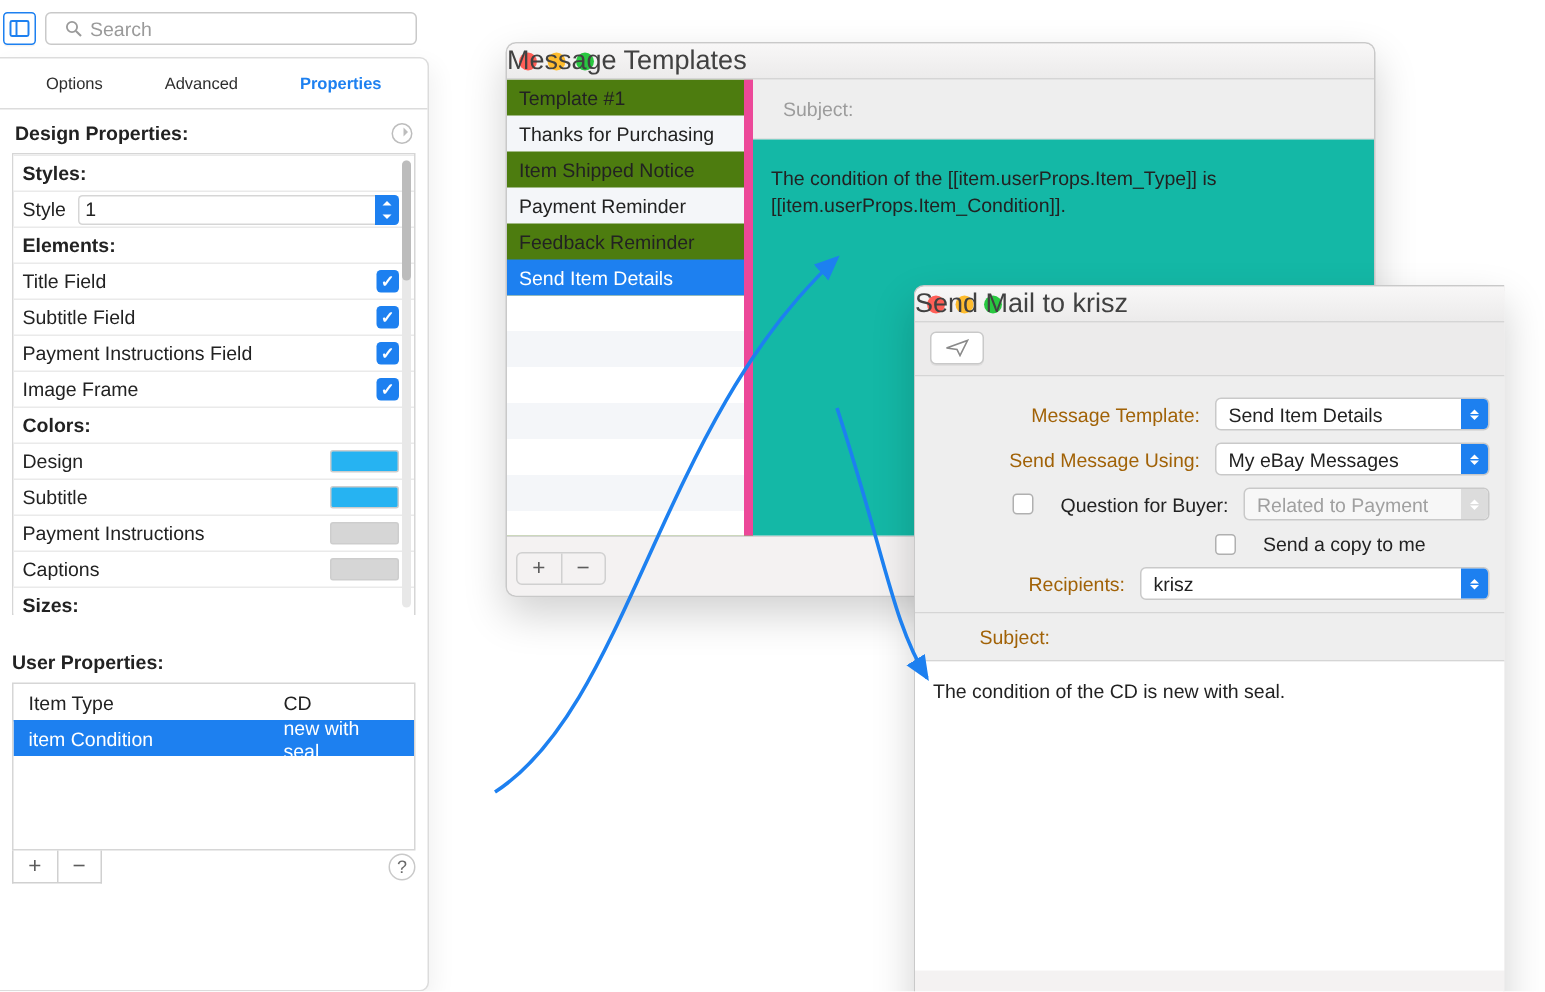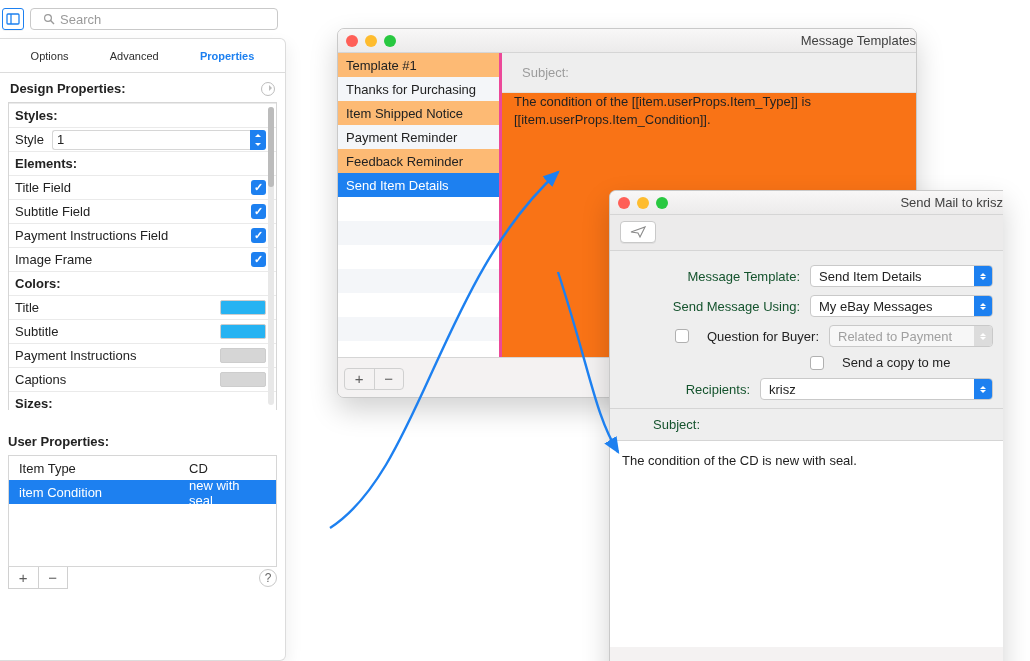--- a/index.html
+++ b/index.html
@@ -52,42 +52,42 @@
   .helpbtn{margin-left:auto;width:18px;height:18px;border-radius:50%;border:1px solid #c9c9c9;display:flex;align-items:center;justify-content:center;color:#696969;font-size:12px;align-self:center}
 
   
   .mac{position:absolute;background:#f4f2f2;border:1px solid #c9c9c9;border-radius:7px;box-shadow:0 12px 28px rgba(0,0,0,0.18);overflow:hidden}
   .titlebar{height:24px;display:flex;align-items:center;padding:0 8px;background:linear-gradient(#f8f7f7,#ecebeb);border-bottom:1px solid #d5d5d5;position:relative}
   .dots{display:flex;gap:7px}
   .dot{width:12px;height:12px;border-radius:50%}
   .dot.r{background:#ff5f57}
   .dot.y{background:#febc2e}
   .dot.g{background:#28c840}
-  .wtitle{position:absolute;left:0;right:0;text-align:right;font-size:13px;color:#414141;pointer-events:none}
+  .wtitle{position:absolute;left:0;right:0;text-align:left;font-size:18px;color:#414141;pointer-events:none}
 
   
   .win-tpl{left:337px;top:28px;width:580px;height:370px}
   .tpl-body{display:flex;height:304px}
-  .tpl-list{width:164px;border-right:3px solid #ec4899;background:#fdba74;display:flex;flex-direction:column}
+  .tpl-list{width:164px;border-right:6px solid #ec4899;background:#4d7c0f;display:flex;flex-direction:column}
   .tpl-list .row{padding-left:8px;border:none}
   .tpl-list .row:nth-child(even){background:#f4f6f9}
   .tpl-list .row.sel{background:#1d80f0;color:#fff}
   .tpl-list .pad{flex:1;background:repeating-linear-gradient(#fff 0 24px,#f4f6f9 24px 48px)}
   .tpl-right{flex:1;display:flex;flex-direction:column}
   .subjbar{height:40px;display:flex;align-items:center;padding-left:20px;color:#9c9c9c;background:#eeeeee;border-bottom:1px solid #e0e0e0}
-  .msgbody{flex:1;background:#f97316;padding:0 12px;line-height:1.4}
+  .msgbody{flex:1;background:#14b8a6;padding:17px 12px;line-height:1.4}
   .tpl-footer{height:42px;border-top:1px solid #d5d5d5;display:flex;align-items:center;padding-left:6px;background:#f4f2f2}
 
   
   .win-mail{left:609px;top:190px;width:394px;height:494px;border-top-right-radius:0;border-bottom-right-radius:0;border-right:none}
   .win-mail .toolbar2{height:36px;padding:6px 10px;border-bottom:1px solid #d5d5d5;background:#ecebeb}
   .sendbtn{width:36px;height:22px;border:1px solid #c9c9c9;border-radius:4px;background:#fff;display:flex;align-items:center;justify-content:center;box-shadow:0 1px 0 rgba(0,0,0,0.05)}
   .form{padding:10px 0 4px;border-bottom:1px solid #d5d5d5;background:#eeeeee}
   .frow{display:flex;align-items:center;padding:4px 10px 4px 0;gap:10px}
-  .frow .lab{flex:0 0 190px;text-align:right;color:#14532d}
+  .frow .lab{flex:0 0 190px;text-align:right;color:#a16207}
   .select{flex:1;display:flex;align-items:center;height:22px;border:1px solid #c9c9c9;border-radius:4px;background:#fff;padding-left:8px;position:relative}
   .select .caret{position:absolute;right:0;top:0;width:18px;height:100%;background:#1d80f0;border-radius:0 3px 3px 0;display:flex;flex-direction:column;align-items:center;justify-content:center;gap:1px}
   .select .caret:before,.select .caret:after{content:"";border:3px solid transparent}
   .select .caret:before{border-bottom-color:#fff}
   .select .caret:after{border-top-color:#fff}
   .select.gray{color:#a0a0a0;background:#f7f7f7}
   .select.gray .caret{background:#dcdcdc}
   .chkbox{width:14px;height:14px;border:1px solid #b0b0b0;border-radius:3px;background:#fff}
   .frow .chkwrap{display:flex;align-items:center;gap:18px}
   .subj{height:32px;display:flex;align-items:center;padding-left:0;background:#eeeeee;border-bottom:1px solid #d5d5d5}
@@ -167,21 +167,21 @@
         </div>
       <div class="row">
           <span>Image Frame</span>
           <span class="filler"></span>
           <span class="chk"></span>
         </div>
       <div class="row group">
           <span>Colors:</span>
         </div>
       <div class="row">
-          <span>Title</span>
+          <span>Design</span>
           <span class="filler"></span>
           <span class="swatch" style="background:#26b3f2"></span>
         </div>
       <div class="row">
           <span>Subtitle</span>
           <span class="filler"></span>
           <span class="swatch" style="background:#26b3f2"></span>
         </div>
       <div class="row">
           <span>Payment Instructions</span>

